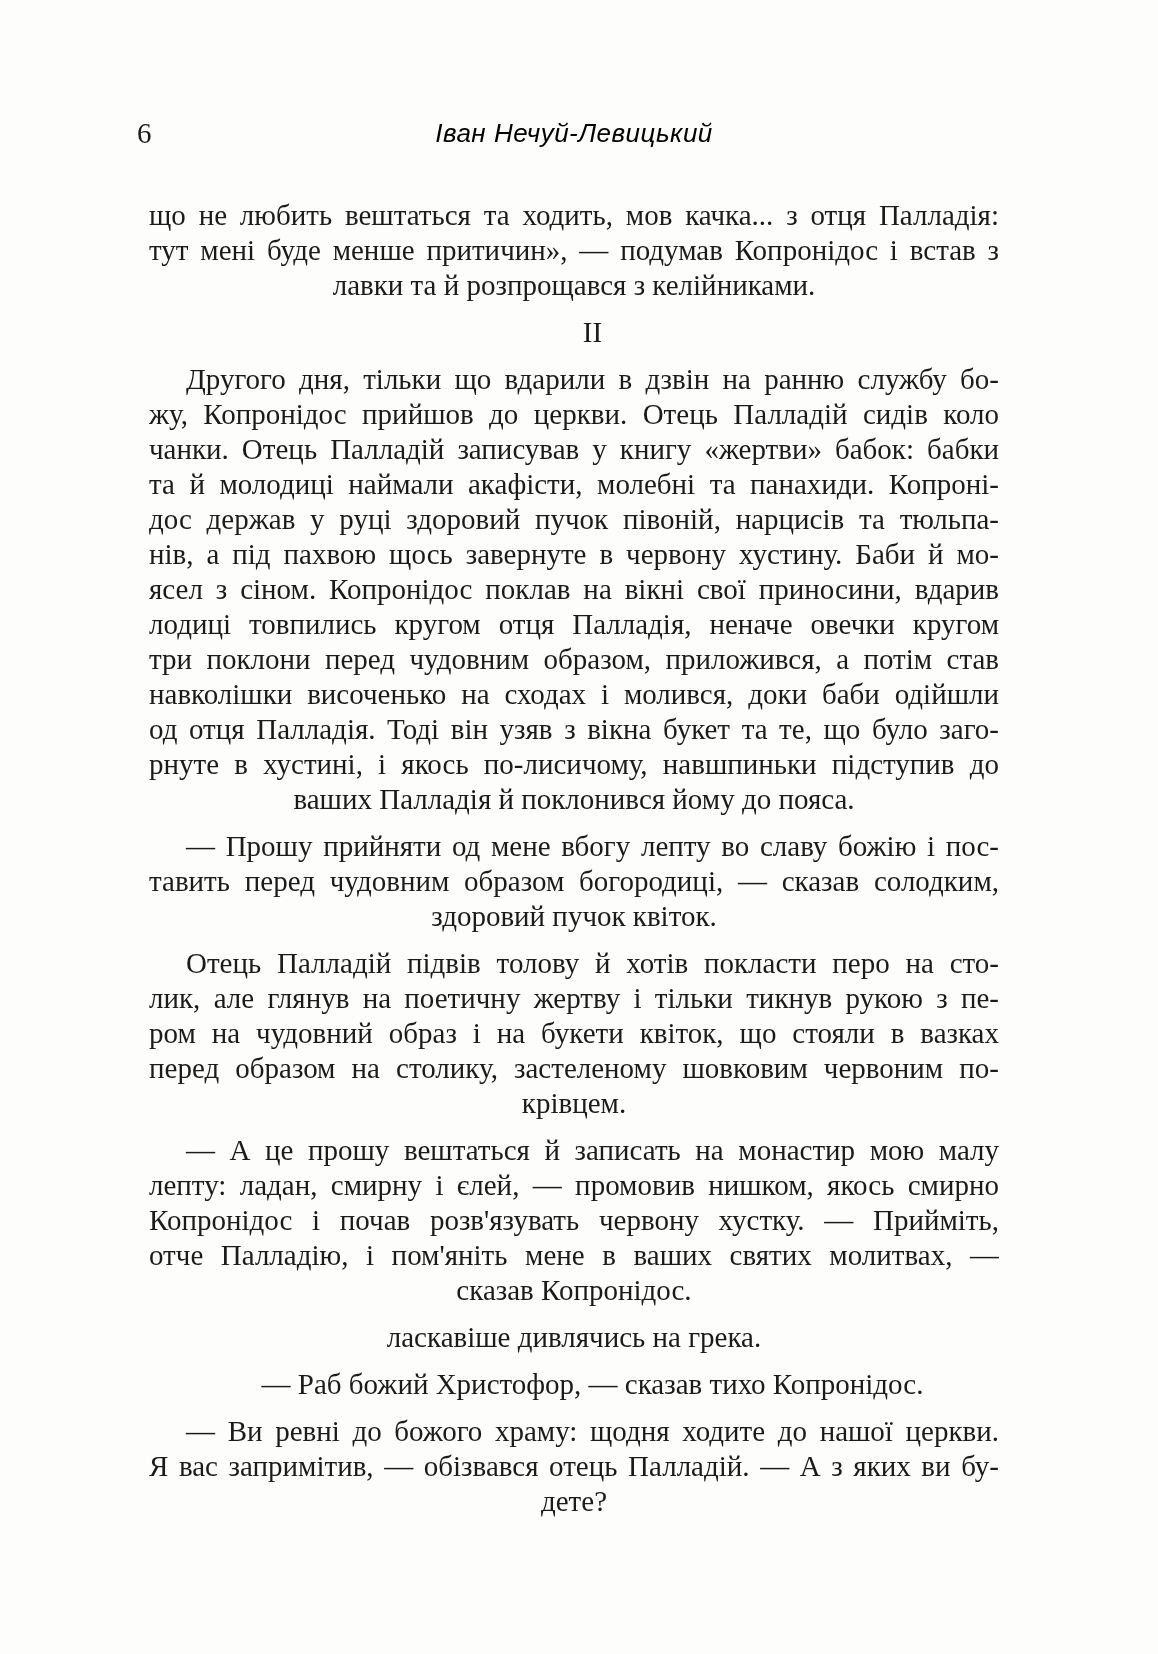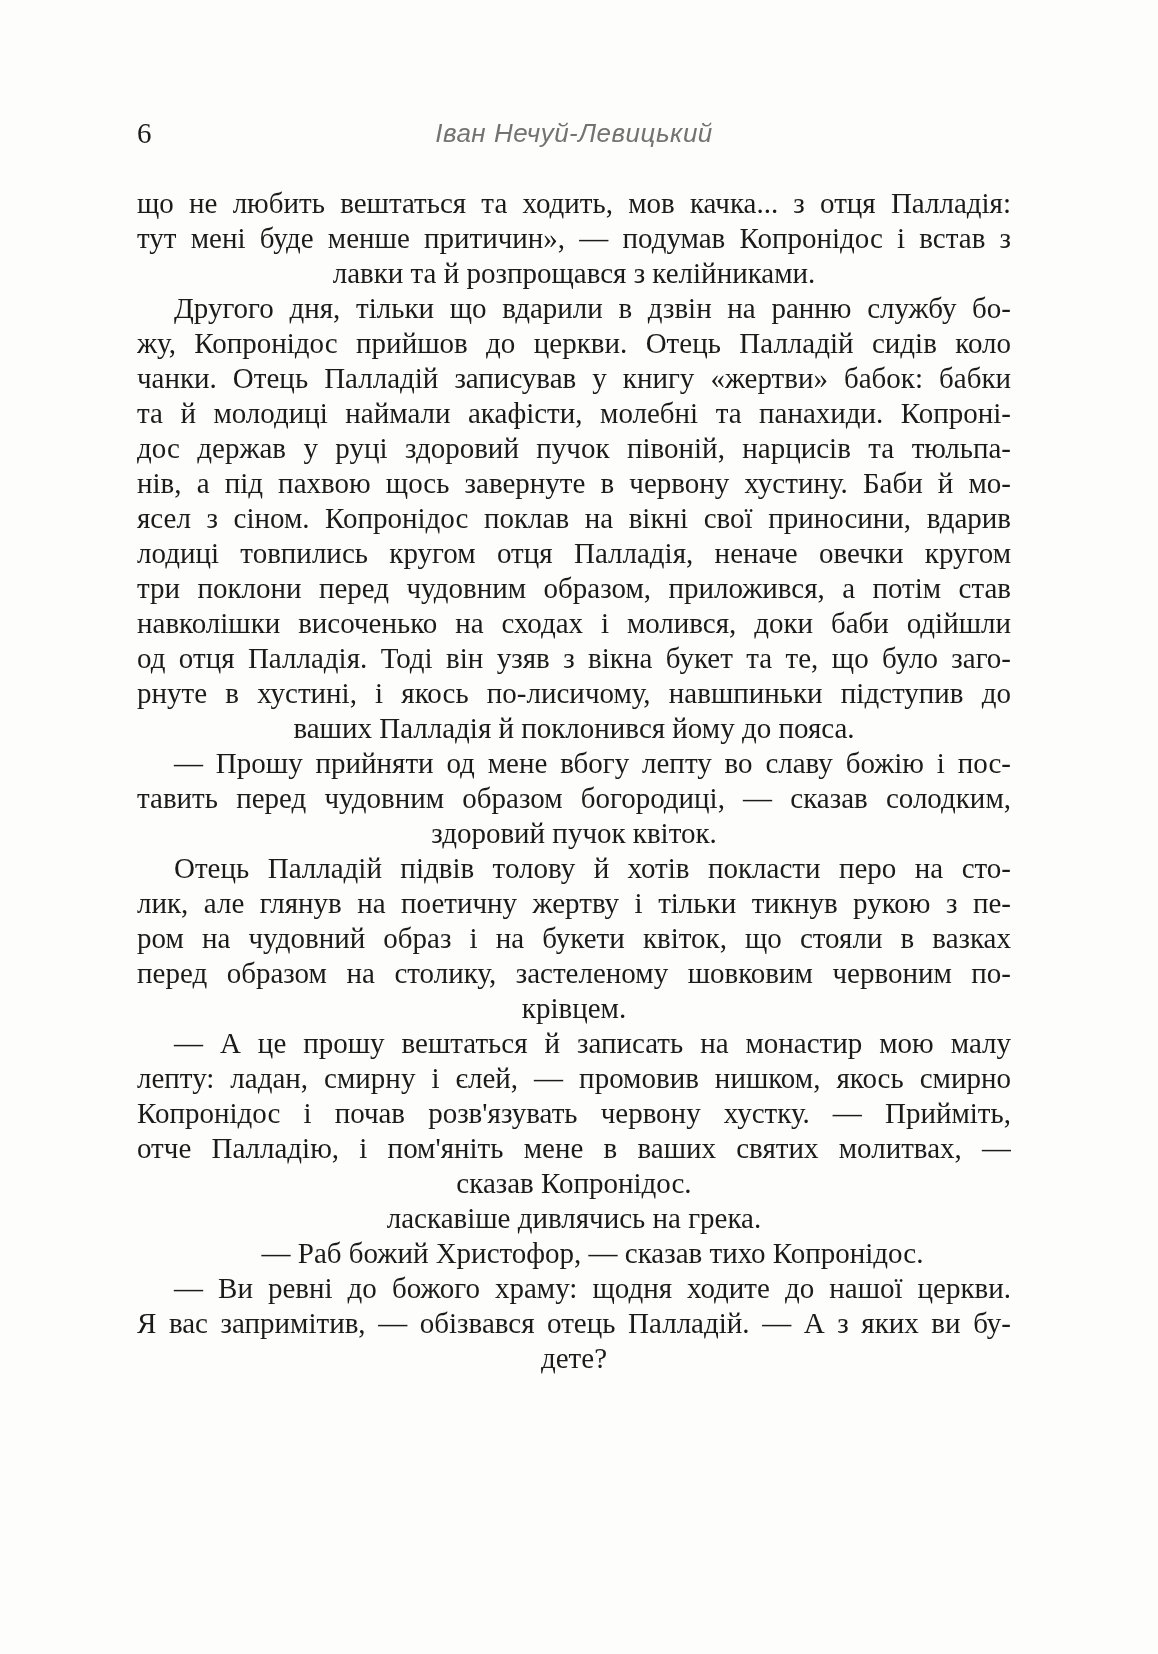--- a/index.html
+++ b/index.html
@@ -32,30 +32,30 @@
   .running {
     position: absolute;
     left: 0;
     right: 0;
     top: 0;
     text-align: center;
     font-family: "Liberation Sans", sans-serif;
     font-style: italic;
     font-size: 26px;
     line-height: 34px;
-    color: #737373;
+    color: #000000;
     letter-spacing: 0.5px;
   }
   .textbody {
     position: absolute;
     left: 137px;
     top: 186px;
     width: 874px;
   }
-  .para { margin: 0; padding: 0; }
+  .para { margin: 12px; padding: 0; }
   .line {
     font-size: 29px;
     line-height: 35px;
     height: 35px;
     overflow: hidden;
     text-align: center;
     white-space: normal;
   }
   .line.just { text-align: justify; }
   .line.just::after {
@@ -72,20 +72,23 @@
 <div class="page">
   <div class="header">
     <span class="pagenum">6</span>
     <span class="running">Іван Нечуй-Левицький</span>
   </div>
   <div class="textbody" id="text-body">
       <div class="para">
         <div class="line just">що не любить вештаться та ходить, мов качка... з отця Палладія:</div>
         <div class="line just">тут мені буде менше притичин», — подумав Копронідос і встав з</div>
         <div class="line">лавки та й розпрощався з келійниками.</div>
+      </div>
+      <div class="para">
+        <div class="line indent">II</div>
       </div>
       <div class="para">
         <div class="line just indent">Другого дня, тільки що вдарили в дзвін на ранню службу бо-</div>
         <div class="line just">жу, Копронідос прийшов до церкви. Отець Палладій сидів коло</div>
         <div class="line just">чанки. Отець Палладій записував у книгу «жертви» бабок: бабки</div>
         <div class="line just">та й молодиці наймали акафісти, молебні та панахиди. Копроні-</div>
         <div class="line just">дос держав у руці здоровий пучок півоній, нарцисів та тюльпа-</div>
         <div class="line just">нів, а під пахвою щось завернуте в червону хустину. Баби й мо-</div>
         <div class="line just">ясел з сіном. Копронідос поклав на вікні свої приносини, вдарив</div>
         <div class="line just">лодиці товпились кругом отця Палладія, неначе овечки кругом</div>

